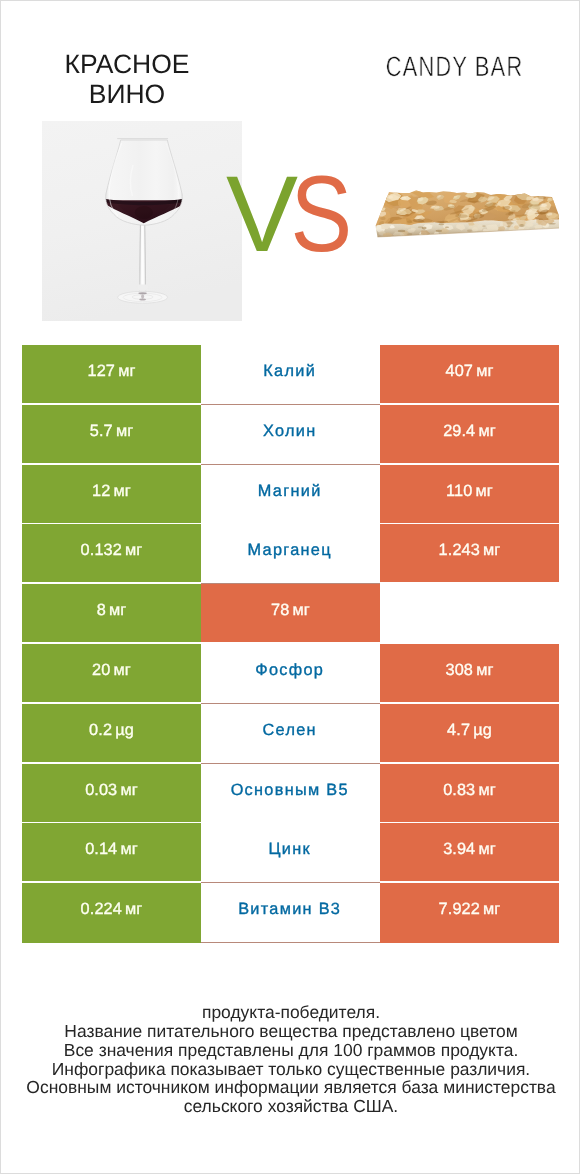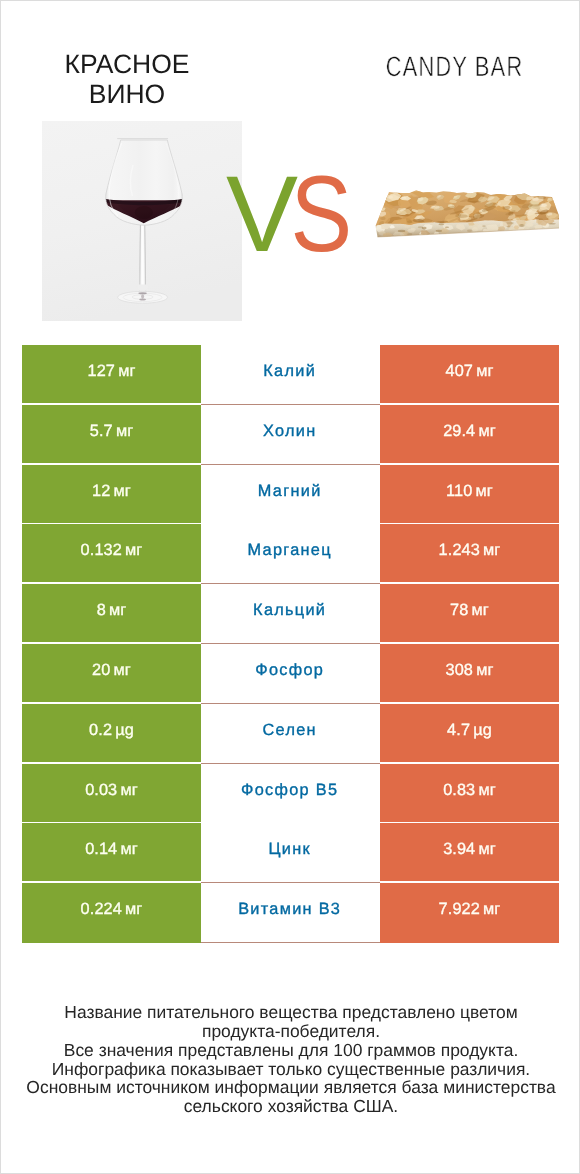--- a/index.html
+++ b/index.html
@@ -421,23 +421,20 @@
       <div class="cell right">
           <span class="val">1.243</span>
           <span class="unit">мг</span>
         </div>
     </div>
     <div class="row">
       <div class="cell left">
           <span class="val">8</span>
           <span class="unit">мг</span>
         </div>
-      <div class="cell mid">
-          <span class="nut">Кальций</span>
-        </div>
       <div class="cell right">
           <span class="val">78</span>
           <span class="unit">мг</span>
         </div>
     </div>
     <div class="row">
       <div class="cell left">
           <span class="val">20</span>
           <span class="unit">мг</span>
         </div>
@@ -461,21 +458,21 @@
           <span class="val">4.7</span>
           <span class="unit">µg</span>
         </div>
     </div>
     <div class="row">
       <div class="cell left">
           <span class="val">0.03</span>
           <span class="unit">мг</span>
         </div>
       <div class="cell mid">
-          <span class="nut">Фосфор B5</span>
+          <span class="nut">Основным B5</span>
         </div>
       <div class="cell right">
           <span class="val">0.83</span>
           <span class="unit">мг</span>
         </div>
     </div>
     <div class="row">
       <div class="cell left">
           <span class="val">0.14</span>
           <span class="unit">мг</span>
@@ -497,20 +494,20 @@
           <span class="nut">Витамин B3</span>
         </div>
       <div class="cell right">
           <span class="val">7.922</span>
           <span class="unit">мг</span>
         </div>
     </div>
   </div>
 
   <div class="footer">
+    <div>продукта-победителя.</div>
     <div>Название питательного вещества представлено цветом</div>
-    <div>продукта-победителя.</div>
     <div>Все значения представлены для 100 граммов продукта.</div>
     <div>Инфографика показывает только существенные различия.</div>
     <div>Основным источником информации является база министерства</div>
     <div>сельского хозяйства США.</div>
   </div>
 </div>
 
 </body></html>

